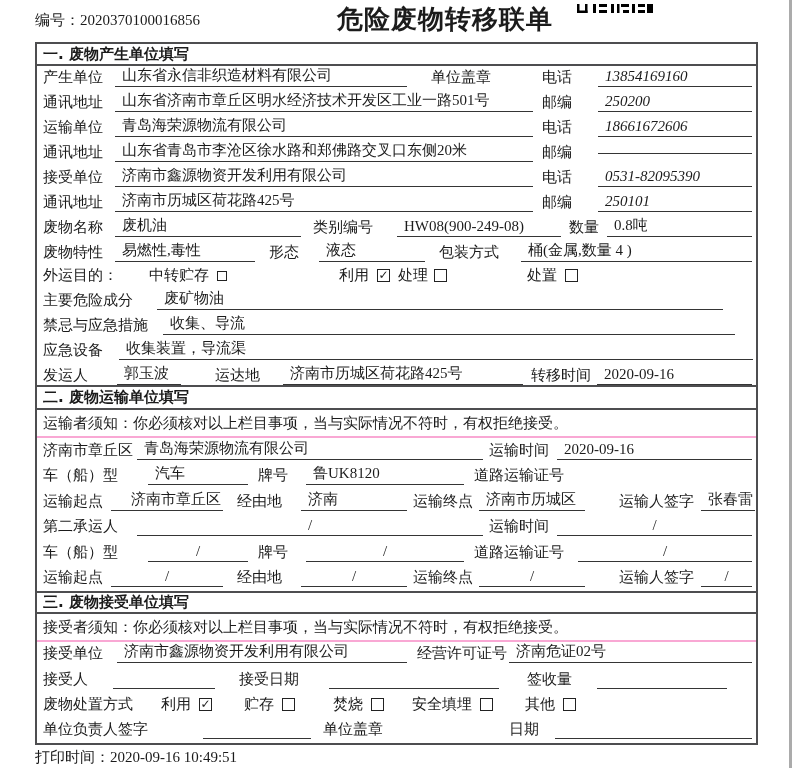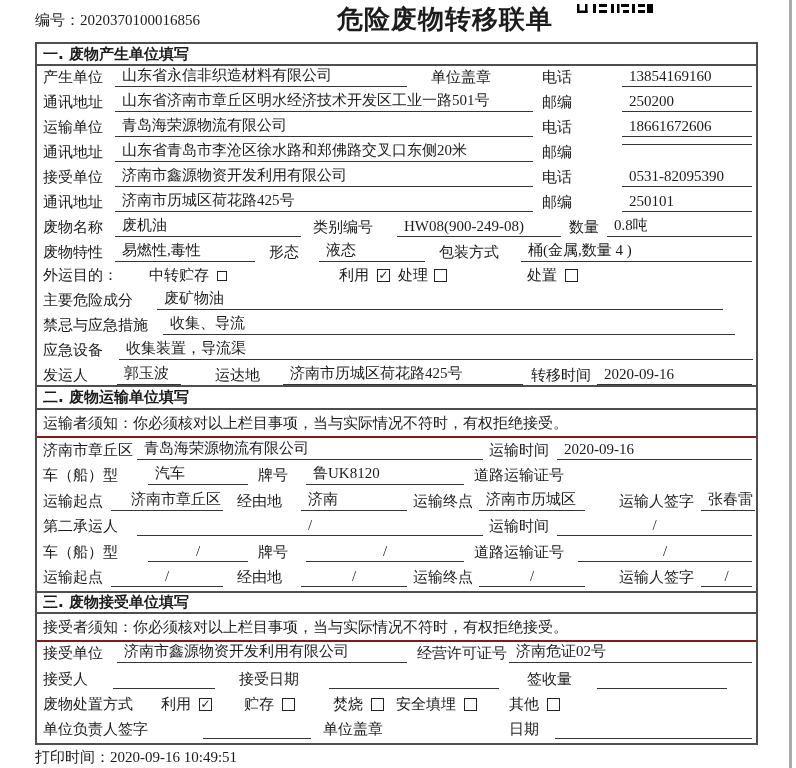--- a/index.html
+++ b/index.html
@@ -8,33 +8,33 @@
   .hdr-no{position:absolute;top:11px;left:35px;white-space:nowrap;}
   .doc-title{position:absolute;top:2px;left:337px;font-family:"DejaVu Sans","Liberation Sans",sans-serif;
              font-weight:bold;font-size:26px;letter-spacing:1px;white-space:nowrap;}
   .qr{position:absolute;top:0;left:577px;width:76px;height:9px;}
   .edge-strip{position:absolute;top:0;left:789px;width:3px;height:768px;background:#ababab;}
   .box{position:absolute;top:42px;left:35px;width:723px;height:703px;border:2px solid #4e4e50;
        box-sizing:border-box;display:flex;flex-direction:column;background:#fff;}
   .sec-h{box-sizing:border-box;border-bottom:2px solid #4e4e50;display:flex;align-items:center;
          padding-left:6px;font-family:"DejaVu Sans","Liberation Sans",sans-serif;font-weight:bold;font-size:15px;}
   .sec-h.bt{border-top:2px solid #4e4e50;}
-  .notice{box-sizing:border-box;height:28px;border-bottom:2px solid #7f1d1d;display:flex;align-items:center;
+  .notice{box-sizing:border-box;height:28px;border-bottom:2px solid #f9a8d4;display:flex;align-items:center;
           padding-left:6px;white-space:nowrap;}
   .rows{display:flex;flex-direction:column;box-sizing:border-box;}
   .row{flex:1;display:flex;align-items:flex-end;padding:0 2px 4px 6px;box-sizing:border-box;}
   .lab{white-space:nowrap;flex-shrink:0;overflow:visible;}
   .u{border-bottom:1.6px solid #353535;white-space:nowrap;flex-shrink:0;box-sizing:border-box;
      padding:0 2px 1px 7px;overflow:visible;}
   .u.f{flex:1 1 auto;margin-right:2px;}
   .u.c{text-align:center;padding-left:2px;}
   .sp{flex:1 1 auto;}
-  .rcol{display:flex;align-items:flex-start;width:212px;flex-shrink:0;margin-left:auto;gap:24px;}
+  .rcol{display:flex;align-items:center;width:212px;flex-shrink:0;margin-left:auto;}
   .rcol .lab{width:56px;}
-  .rcol .u{flex:1 1 auto;margin-right:2px;}
+  .rcol .u{flex:1 1 auto;margin-right:2px;font-style:italic;}
   .cb{width:13px;height:13px;border:1.5px solid #222;box-sizing:border-box;flex-shrink:0;
       font-size:12px;line-height:10px;text-align:center;margin-bottom:3px;font-family:"DejaVu Sans",sans-serif;}
   .cb.sm{width:10px;height:10px;margin-bottom:4px;}
   .footer{position:absolute;top:748px;left:35px;white-space:nowrap;}
 </style>
 </head>
 <body>
 
 <div class="page">
 
@@ -260,21 +260,21 @@
       </div>
 
       <div class="row">
         <span class="lab" style="width:88px;">废物处置方式</span>
         <span class="lab" style="margin-left:30px;">利用</span>
         <span class="cb" style="margin-left:8px;">✓</span>
         <span class="lab" style="margin-left:32px;">贮存</span>
         <span class="cb" style="margin-left:8px;"></span>
         <span class="lab" style="margin-left:38px;">焚烧</span>
         <span class="cb" style="margin-left:8px;"></span>
-        <span class="lab" style="margin-left:12px;">安全填埋</span>
+        <span class="lab" style="margin-left:28px;">安全填埋</span>
         <span class="cb" style="margin-left:8px;"></span>
         <span class="lab" style="margin-left:32px;">其他</span>
         <span class="cb" style="margin-left:8px;"></span>
       </div>
 
       <div class="row">
         <span class="lab" style="width:102px;">单位负责人签字</span>
         <span class="u" style="margin-left:58px;width:108px;"></span>
         <span class="lab" style="margin-left:12px;width:62px;">单位盖章</span>
         <span class="lab" style="margin-left:124px;width:32px;">日期</span>

